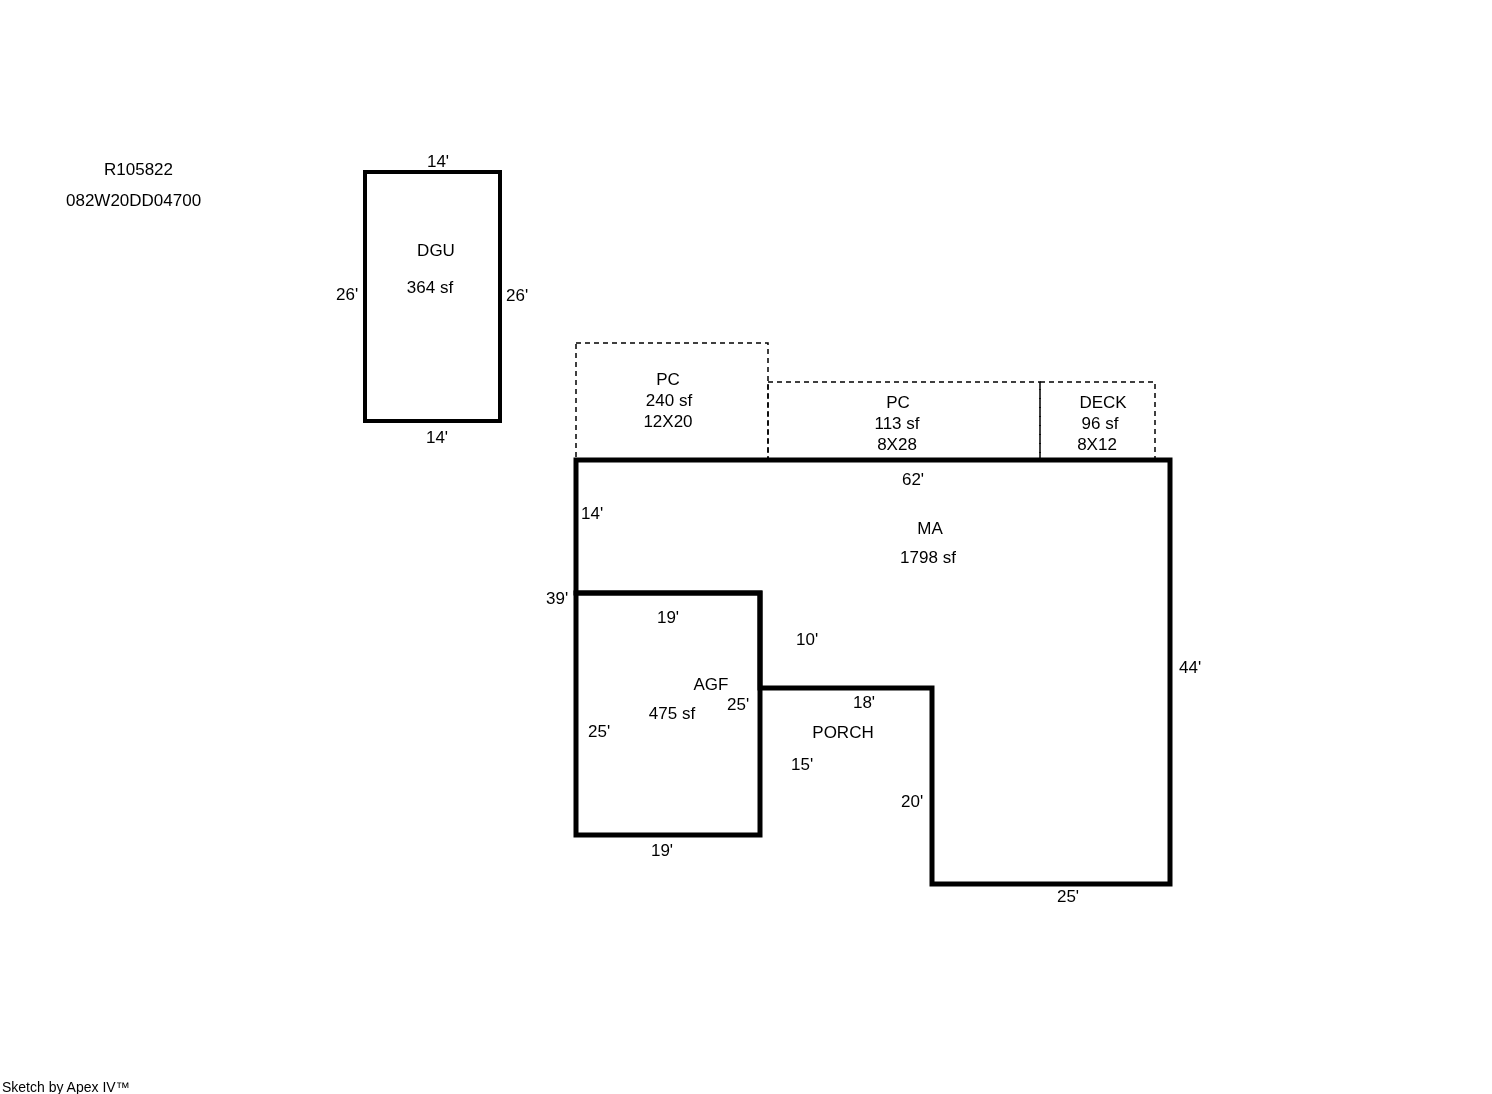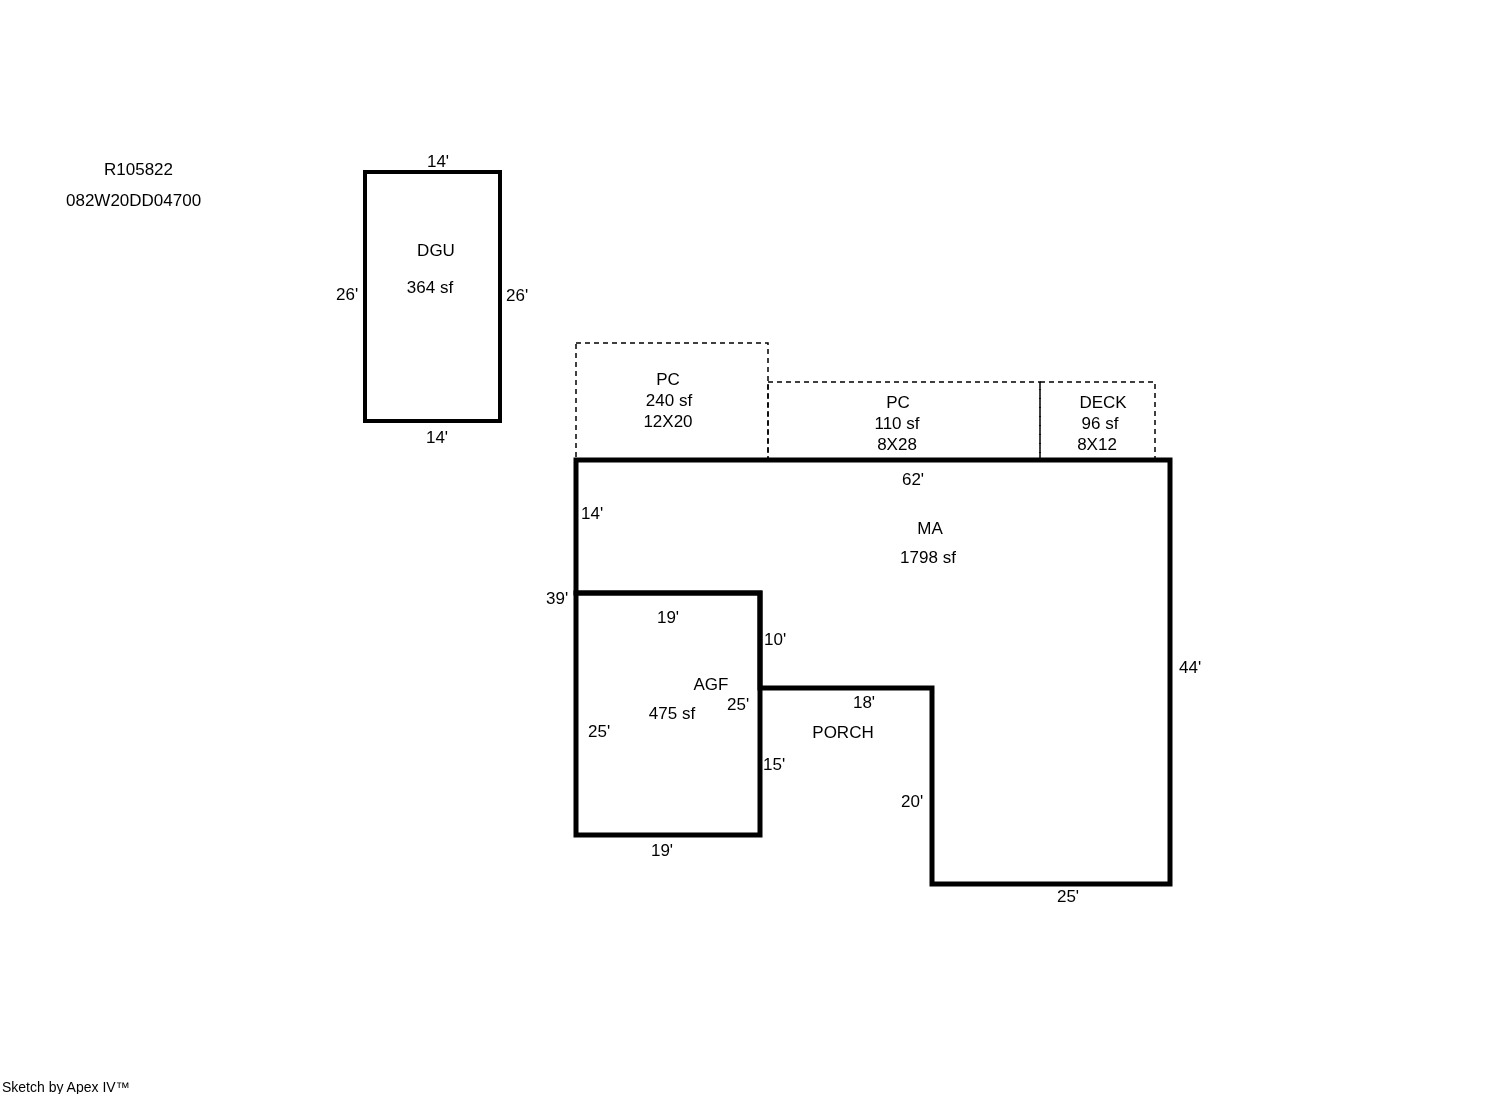--- a/index.html
+++ b/index.html
@@ -66,21 +66,21 @@
   <div class="label centered" style="left:430px; top:279px;">364 sf</div>
   <div class="label" style="left:336px; top:286px;">26'</div>
   <div class="label" style="left:506px; top:287px;">26'</div>
   <div class="label centered" style="left:437px; top:429px;">14'</div>
 
   <div class="label centered" style="left:668px; top:371px;">PC</div>
   <div class="label centered" style="left:669px; top:392px;">240 sf</div>
   <div class="label centered" style="left:668px; top:413px;">12X20</div>
 
   <div class="label centered" style="left:898px; top:394px;">PC</div>
-  <div class="label centered" style="left:897px; top:415px;">110 sf</div>
+  <div class="label centered" style="left:897px; top:415px;">113 sf</div>
   <div class="label centered" style="left:897px; top:436px;">8X28</div>
 
   <div class="label centered" style="left:1103px; top:394px;">DECK</div>
   <div class="label centered" style="left:1100px; top:415px;">96 sf</div>
   <div class="label centered" style="left:1097px; top:436px;">8X12</div>
 
   <div class="label centered" style="left:869px; top:471px;margin-left:44px;">62'</div>
   <div class="label centered" style="left:930px; top:520px;">MA</div>
   <div class="label centered" style="left:928px; top:549px;">1798 sf</div>
   <div class="label" style="left:581px; top:505px;">14'</div>
@@ -88,21 +88,21 @@
   <div class="label" style="left:1179px; top:659px;">44'</div>
   <div class="label centered" style="left:1068px; top:888px;">25'</div>
 
   <div class="label centered" style="left:668px; top:609px;">19'</div>
   <div class="label centered" style="left:711px; top:676px;">AGF</div>
   <div class="label centered" style="left:672px; top:705px;">475 sf</div>
   <div class="label" style="left:588px; top:723px;">25'</div>
   <div class="label" style="left:727px; top:696px;">25'</div>
   <div class="label centered" style="left:662px; top:842px;">19'</div>
 
-  <div class="label" style="left:764px; top:631px;">10'</div>
+  <div class="label" style="left:764px; top:631px;padding-left:32px;">10'</div>
   <div class="label centered" style="left:864px; top:694px;">18'</div>
   <div class="label centered" style="left:843px; top:724px;">PORCH</div>
-  <div class="label" style="left:763px; top:756px;">15'</div>
+  <div class="label" style="left:791px; top:756px;">15'</div>
   <div class="label" style="left:901px; top:785px;margin-top:8px;">20'</div>
 
   <div class="footer-credit" style="left:2px; top:1079px;">Sketch by Apex IV™</div>
 
 </div>
 
 </body></html>

